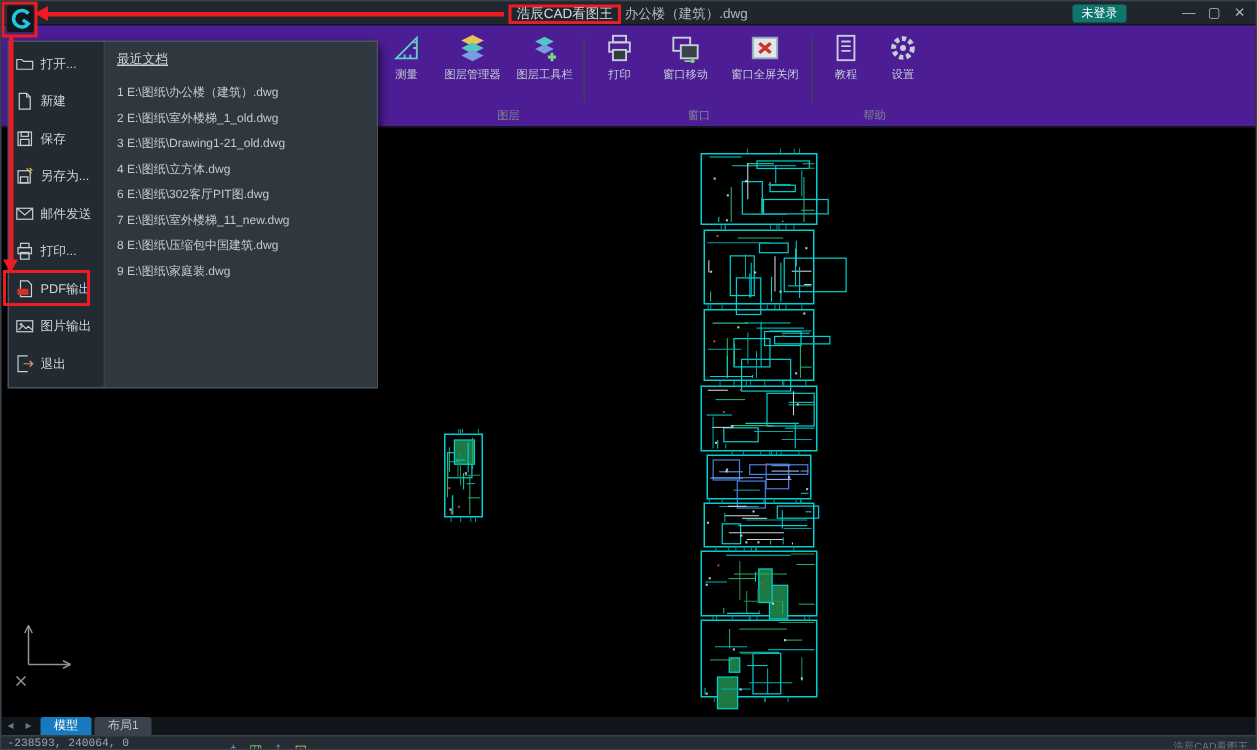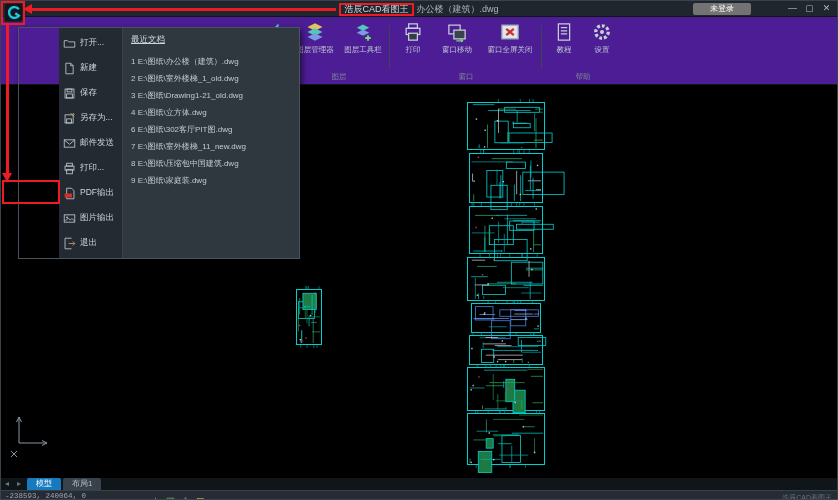--- a/index.html
+++ b/index.html
@@ -11,22 +11,22 @@
   
   .titlebar { position:absolute; left:0; top:0; width:100%; height:16px;
     background:#1f262d; border-bottom:1px solid #10151a; }
   .app-icon { position:absolute; left:3px; top:2px; width:19px; height:19px; z-index:60; }
   .app-icon svg { width:100%; height:100%; }
   .title-wrap { position:absolute; left:0; right:0; top:0; height:16px;
     display:flex; align-items:center; justify-content:center; gap:3px; }
   .title-appname { border:2px solid #ed1c24; color:#d4dbe1; font-size:9px;
     padding:0 3px; height:13px; display:flex; align-items:center; }
   .title-doc { color:#aeb8c0; font-size:9px;text-align:right; }
-  .login-btn { position:absolute; right:86px; top:2px; height:12px; padding:0 17px;
-    background:#737373; color:#fff; font-size:8px; line-height:12px; border-radius:2px; }
+  .login-btn { position:absolute; right:86px; top:2px; height:12px; padding:0 6px;
+    background:#0f766e; color:#fff; font-size:8px; line-height:12px; border-radius:2px; }
   .win-controls { position:absolute; right:2px; top:1px; display:flex; }
   .win-controls span { width:17px; height:13px; text-align:center; font-size:9px;
     line-height:13px; color:#aeb8c0; }
 
   
   .ribbon { position:absolute; left:0; top:16px; width:100%; height:68px;
     background:#4c1d95; border-bottom:1px solid #12171c; }
   .ribbon-item { position:absolute; top:5px; text-align:center; cursor:default; }
   .ribbon-item .ricon { width:20px; height:20px; margin:0 auto; display:block; }
   .ribbon-item .ricon svg { width:20px; height:20px; }
@@ -53,23 +53,23 @@
   .statusbar { position:absolute; left:0; top:489px; width:100%; height:11px;
     background:#252c33; border-top:1px solid #39424b; }
   .coords { position:absolute; left:4px; top:1px; font-size:7.5px; color:#9aa4ac;
     font-family:"Liberation Mono", monospace; }
   .status-icons { position:absolute; left:150px; top:1px; display:flex; gap:6px; }
   .status-icons span { width:9px; height:9px; display:block; }
   .status-icons svg { width:9px; height:9px; }
   .brand { position:absolute; right:5px; top:2px; font-size:7px; color:#6b7680; }
 
   
-  .app-menu { position:absolute; left:17px; top:26px; width:282px; height:232px;
+  .app-menu { position:absolute; left:4px; top:26px; width:247px; height:232px;
     z-index:50; display:flex; border:1px solid #4a545e;
-    box-shadow:2px 3px 6px rgba(0,0,0,.6);padding-left:40px; }
+    box-shadow:2px 3px 6px rgba(0,0,0,.6); }
   .menu-col { width:64px; background:#232a31; border-right:1px solid #3a434b; padding-top:2px; }
   .menu-item { height:25px; display:flex; align-items:center; padding-left:4px; gap:4px; }
   .menu-item .micon { width:13px; height:13px; flex:0 0 13px; }
   .menu-item .micon svg { width:13px; height:13px; }
   .menu-item .mlabel { font-size:8.5px; color:#cdd5dc; white-space:nowrap; }
   .recent-panel { flex:1; background:#2f373f; padding:6px 0 0 8px; }
   .recent-title { font-size:8.5px; color:#cdd5dc; margin-bottom:7px;text-decoration:underline; }
   .recent-file { font-size:8px; color:#c2cbd2; height:17px; line-height:17px;
     white-space:nowrap; overflow:hidden; }
 

